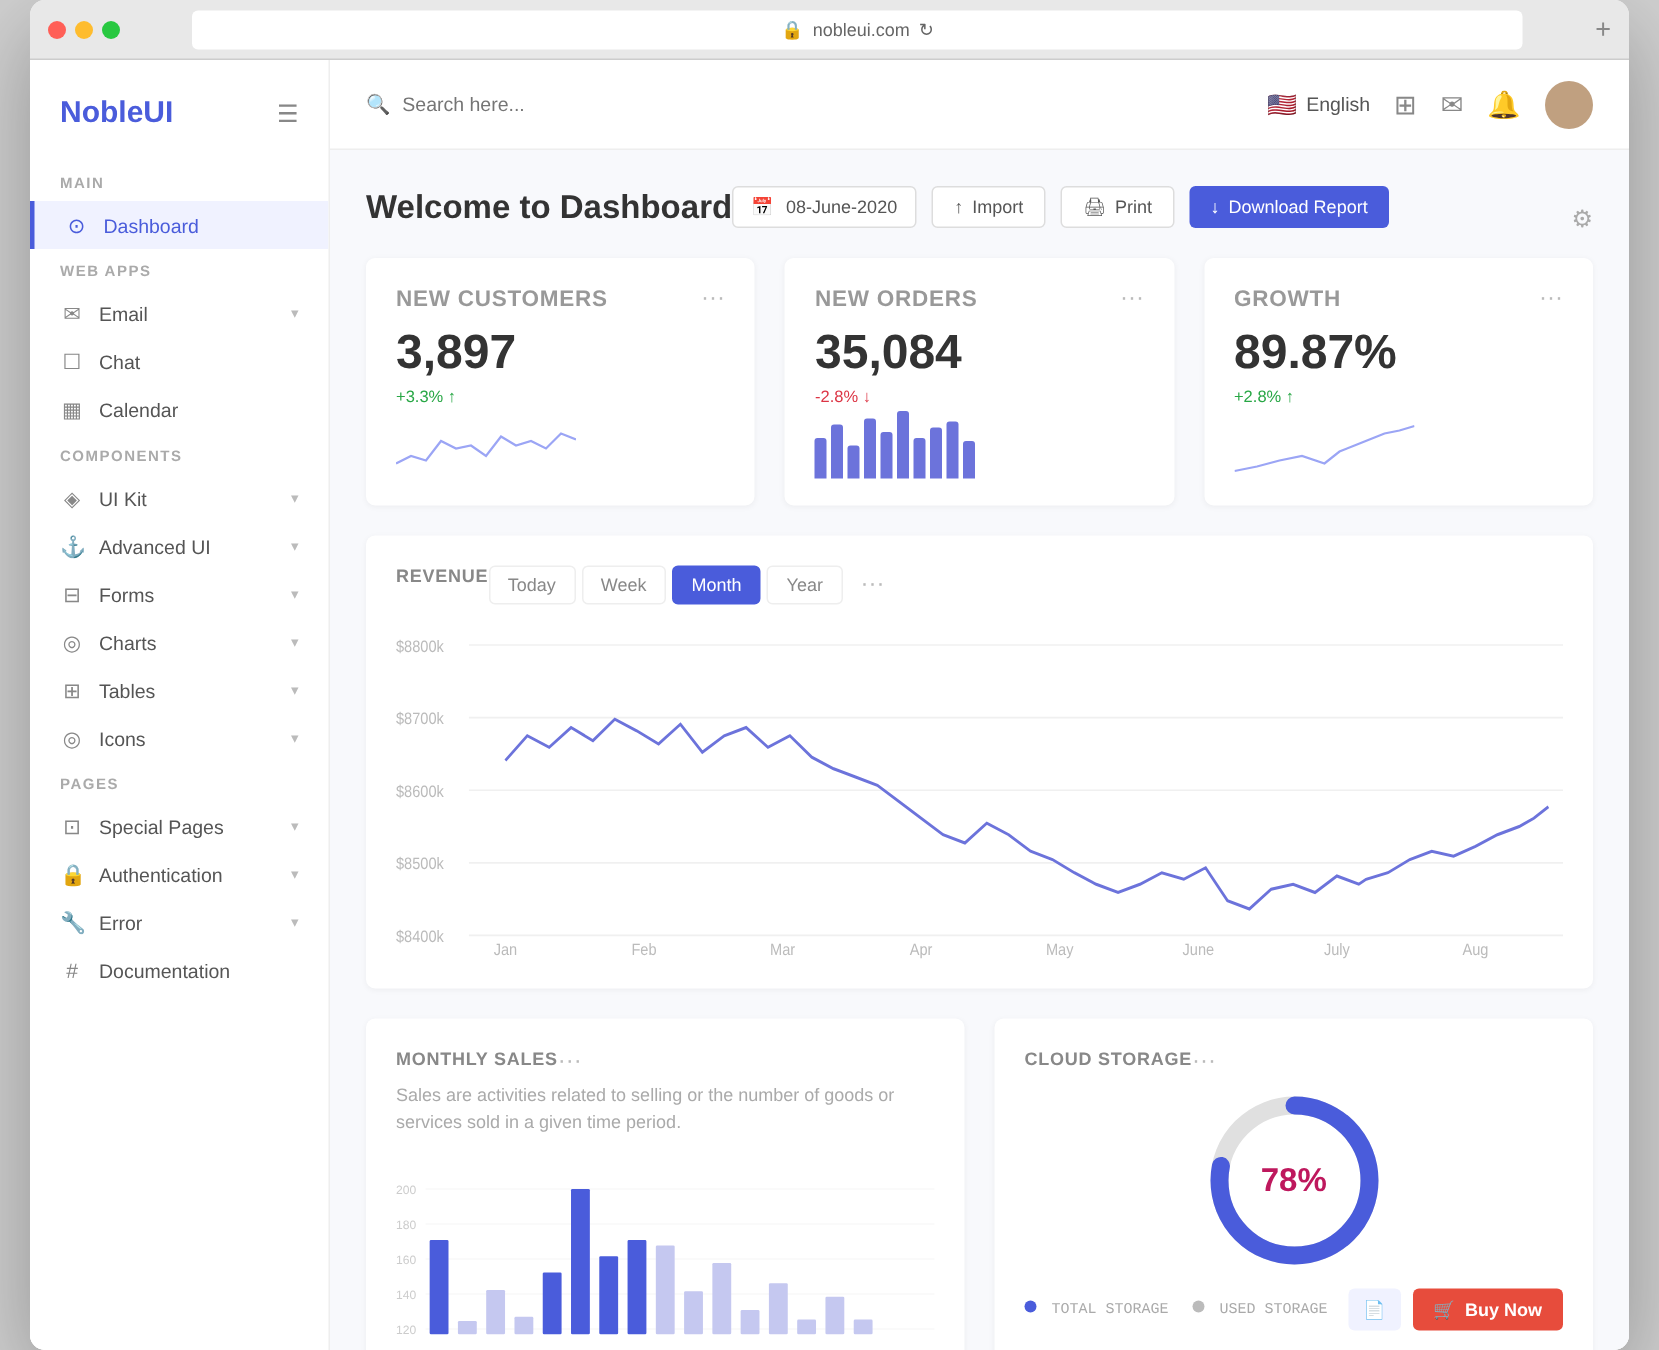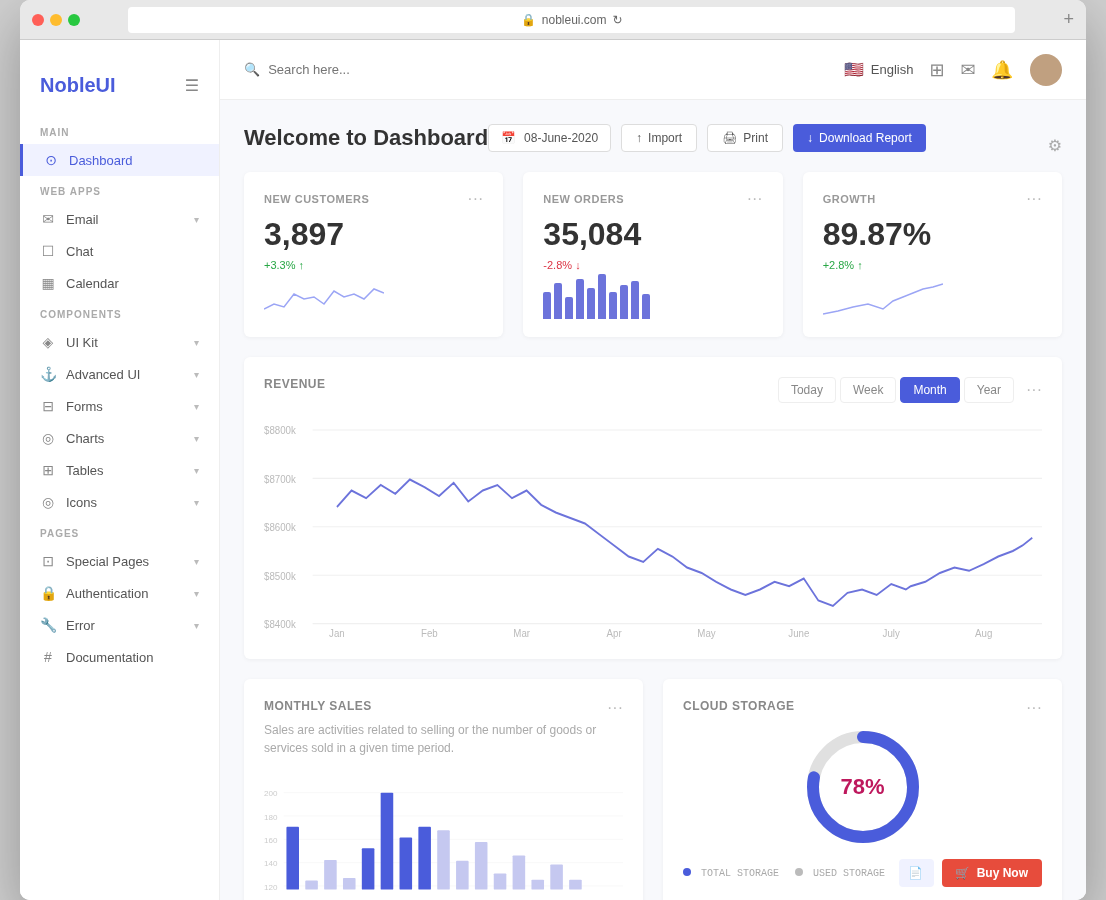--- a/index.html
+++ b/index.html
@@ -48,21 +48,21 @@
       background: white;
     }
 
     
     .sidebar {
       width: 200px;
       min-width: 200px;
       background: white;
       border-right: 1px solid #eee;
       overflow-y: auto;
-      padding: 34px 0;
+      padding: 24px 0;
     }
     .sidebar-logo {
       padding: 0 20px 20px;
       display: flex;
       align-items: center;
       justify-content: space-between;
     }
     .logo-text { font-size: 20px; font-weight: 700; color: #333; }
     .logo-text span { color: #4a5cdb; }
     .hamburger { color: #888; font-size: 16px; cursor: pointer; }
@@ -213,21 +213,21 @@
       border-radius: 6px;
       padding: 18px 20px;
       box-shadow: 0 1px 4px rgba(0,0,0,0.05);
     }
     .stat-card-header {
       display: flex;
       align-items: center;
       justify-content: space-between;
       margin-bottom: 8px;
     }
-    .stat-label { font-size: 11px; font-weight: 600; color: #999; letter-spacing: 0.5px; text-transform: uppercase; }
+    .stat-label { font-size: 15px; font-weight: 600; color: #999; letter-spacing: 0.5px; text-transform: uppercase; }
     .stat-more { color: #bbb; font-size: 16px; cursor: pointer; }
     .stat-value { font-size: 32px; font-weight: 700; color: #333; margin-bottom: 6px; }
     .stat-change { font-size: 11px; }
     .stat-change.positive { color: #28a745; }
     .stat-change.negative { color: #dc3545; }
     .stat-mini-chart { height: 40px; display: flex; align-items: flex-end; margin-top: 8px; }
 
     
     .bar-mini { display: flex; align-items: flex-end; gap: 3px; height: 45px; }
     .bar-mini-item { background: #6c73db; border-radius: 2px 2px 0 0; width: 8px; }
@@ -236,21 +236,21 @@
     .revenue-card {
       background: white;
       border-radius: 6px;
       padding: 20px;
       box-shadow: 0 1px 4px rgba(0,0,0,0.05);
       margin-bottom: 20px;
     }
     .card-header {
       display: flex;
       align-items: flex-start;
-      justify-content: space-between;
+      justify-content: flex-start;
       margin-bottom: 4px;
     }
     .card-title { font-size: 12px; font-weight: 700; color: #888; text-transform: uppercase; letter-spacing: 0.5px; }
     .card-desc { font-size: 12px; color: #aaa; margin-top: 4px; max-width: 500px; line-height: 1.5; }
     .card-more { color: #bbb; font-size: 16px; cursor: pointer; }
     .tab-group { display: flex; gap: 4px; }
     .tab-btn {
       padding: 5px 12px;
       border-radius: 4px;
       font-size: 12px;

